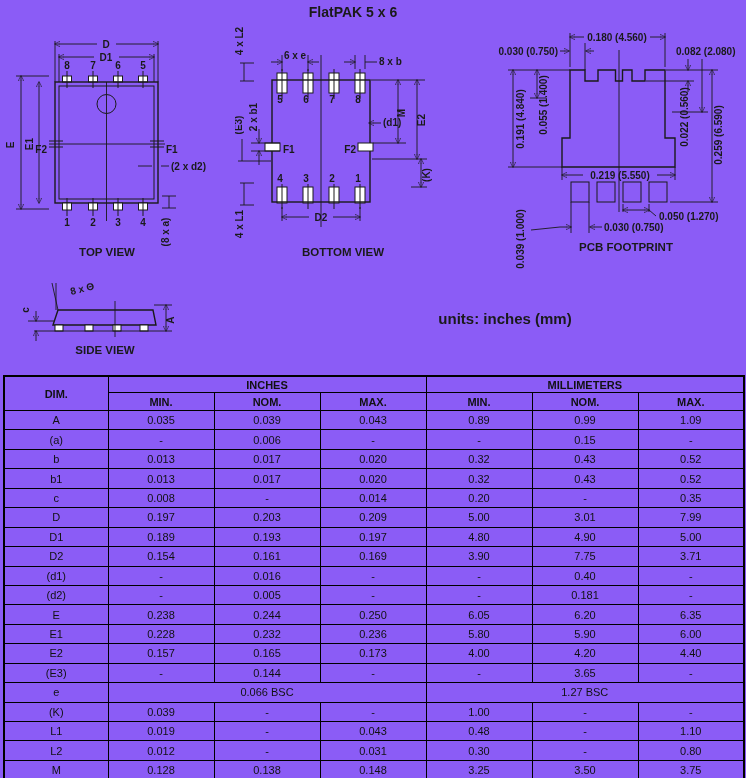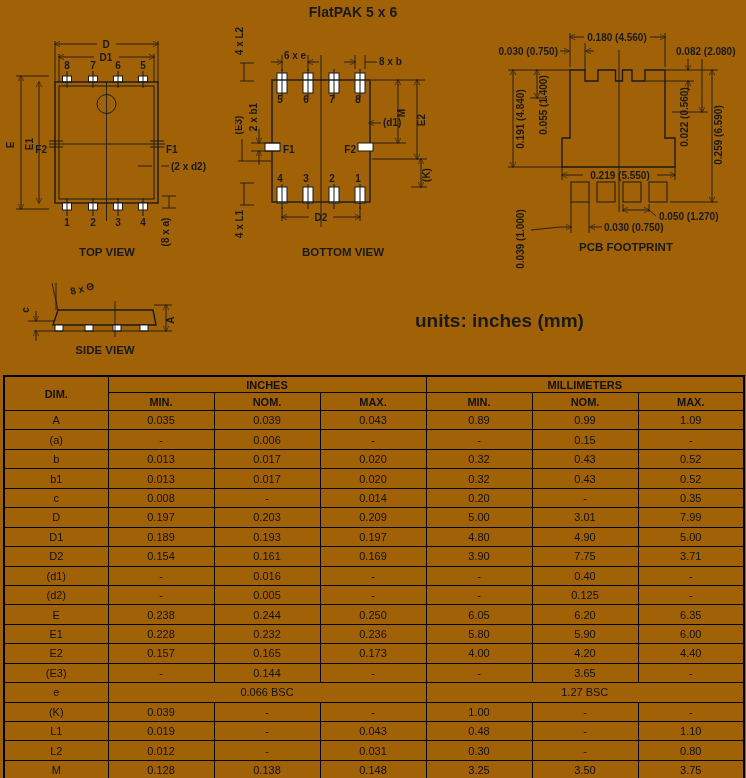--- a/index.html
+++ b/index.html
@@ -1,21 +1,21 @@
 <!DOCTYPE html>
 <html><head>
 <meta charset="utf-8">
 <style>
   html,body{margin:0;padding:0;background:#fff;}
-  .sheet{position:relative;width:746px;height:778px;background:#a16207;overflow:hidden;
+  .sheet{position:relative;width:746px;height:778px;background:#8b5cf6;overflow:hidden;
          font-family:"Liberation Sans",sans-serif;color:#1a1a1a;}
   .page-title{position:absolute;left:0;top:4px;width:706px;text-align:center;
               font-size:14px;font-weight:bold;}
-  .units-note{position:absolute;left:415px;top:310px;width:180px;text-align:left;
-              font-size:19px;font-weight:bold;}
+  .units-note{position:absolute;left:415px;top:310px;width:180px;text-align:center;
+              font-size:15px;font-weight:bold;}
   .dia{position:absolute;}
   svg text{font-family:"Liberation Sans",sans-serif;font-weight:bold;fill:#1a1a1a;font-size:10px;}
   svg .cap{font-size:11.5px;}
   svg line,svg path,svg rect,svg circle,svg polygon{stroke:#1a1a1a;stroke-width:1;fill:none;}
   svg .body{stroke-width:1.4;}
   svg .pin{fill:#fff;}
   svg .thin{stroke-width:0.9;}
   .dim-table{position:absolute;left:3px;top:375px;width:740px;border-collapse:collapse;
              table-layout:fixed;font-size:11px;color:#111;border:2px solid #000;}
   .dim-table td{border:1px solid #000;text-align:center;vertical-align:middle;padding:0;}
@@ -404,21 +404,21 @@
           <td>-</td>
           <td>0.40</td>
           <td>-</td>
         </tr>
         <tr>
           <td>(d2)</td>
           <td>-</td>
           <td>0.005</td>
           <td>-</td>
           <td>-</td>
-          <td>0.125</td>
+          <td>0.181</td>
           <td>-</td>
         </tr>
         <tr>
           <td>E</td>
           <td>0.238</td>
           <td>0.244</td>
           <td>0.250</td>
           <td>6.05</td>
           <td>6.20</td>
           <td>6.35</td>

